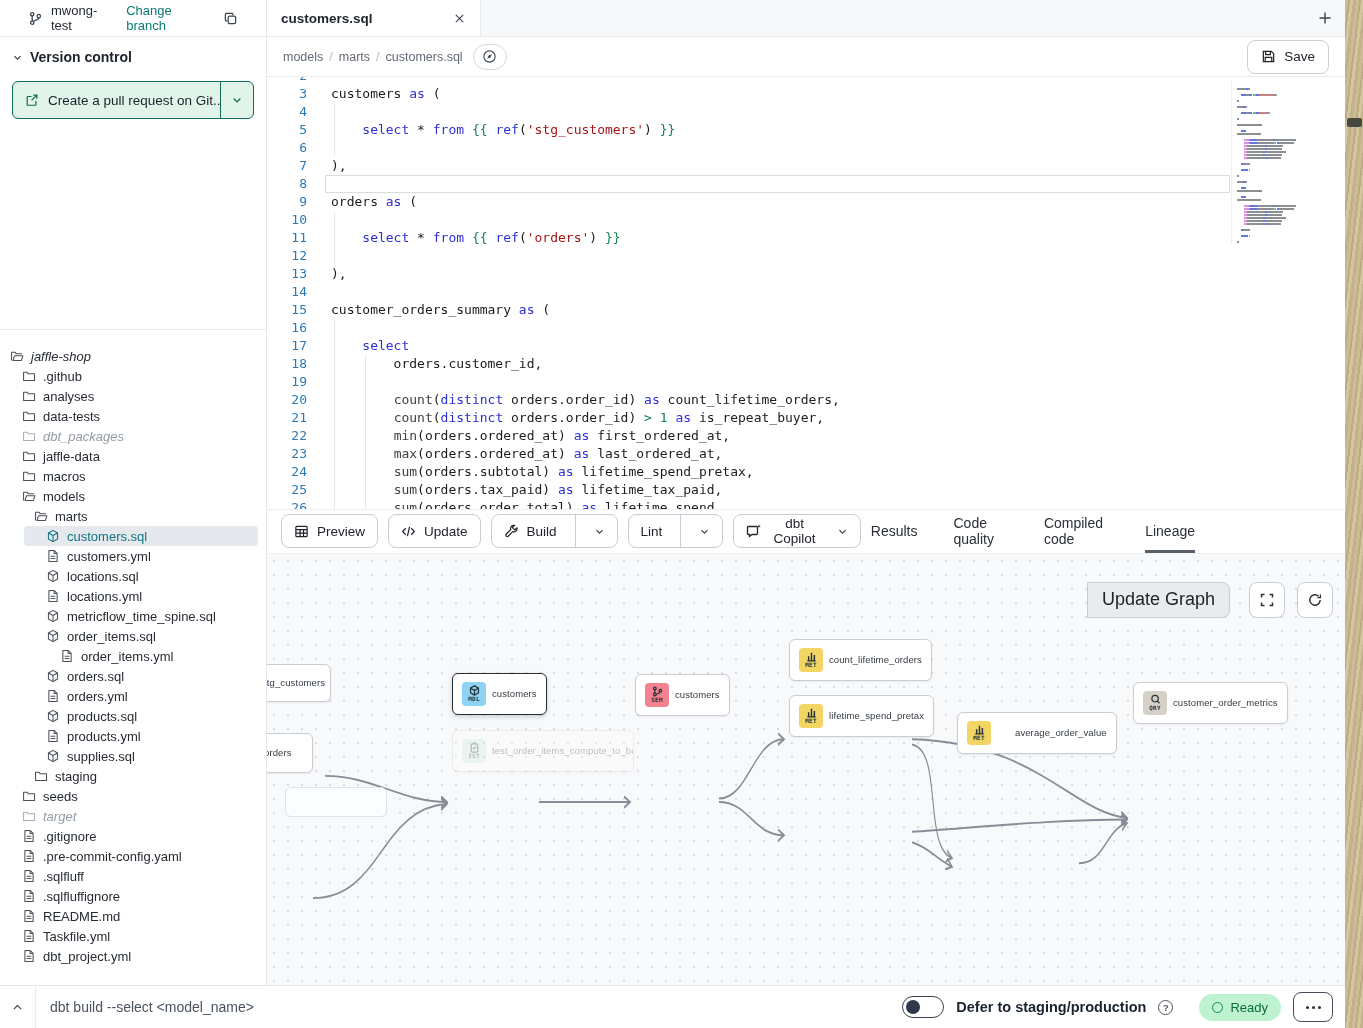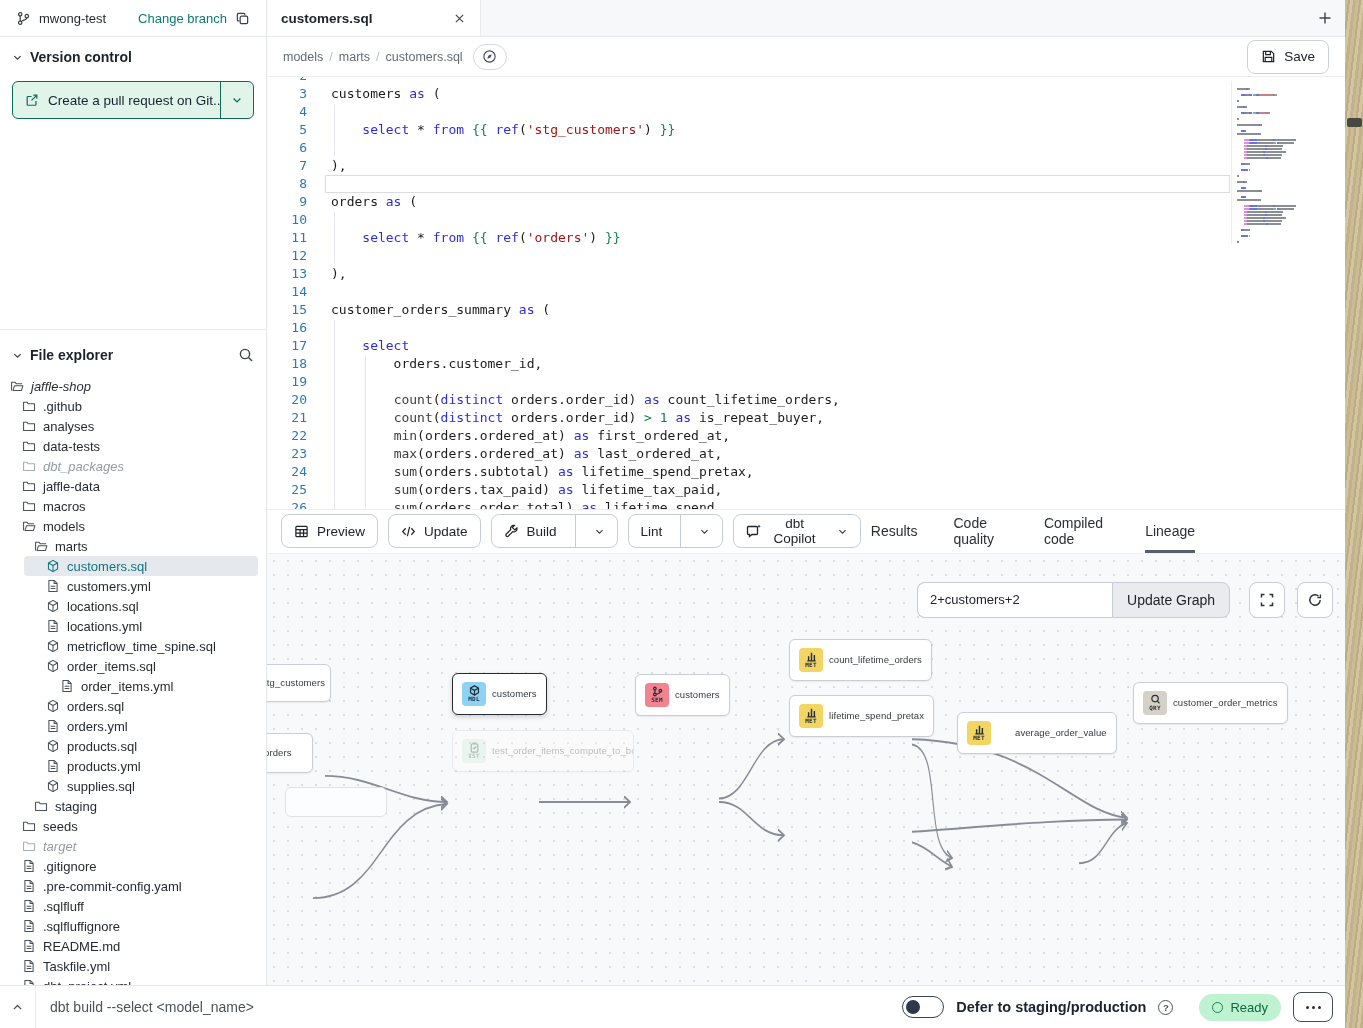--- a/index.html
+++ b/index.html
@@ -7,21 +7,21 @@
     font-family:"Liberation Sans",sans-serif; color:#21262e; }
   #root { position:relative; width:1363px; height:1028px; }
   #wallpaper { position:absolute; right:0; top:0; width:18px; height:100%;
     background:repeating-linear-gradient(97deg,#ccbc95 0 3px,#bdac83 3px 5px,#d3c59f 5px 8px,#c2b28b 8px 11px); }
   #scroll-thumb { position:absolute; right:1px; top:118px; width:15px; height:9px; background:#474744; border-radius:2px; z-index:9; }
   #app { position:absolute; left:0; top:0; width:1345px; height:1028px; display:flex; flex-direction:column; background:#fff; }
   #main-row { flex:1; display:flex; min-height:0; }
 
   
   aside { width:267px; border-right:1px solid #e3e6ea; display:flex; flex-direction:column; background:#fff; }
-  #titlebar { height:37px; border-bottom:1px solid #e6e9ed; display:flex; align-items:center; gap:8px; padding:0 16px; }
+  #titlebar { height:37px; border-bottom:1px solid #e6e9ed; display:flex; align-items:center; gap:8px; padding:0 28px; }
   #branch-name { font-size:13px; color:#262b33; }
   #change-branch { margin-left:auto; font-size:13px; color:#0d7a72; cursor:pointer; }
   .ic { display:inline-flex; align-items:center; justify-content:center; }
   svg { display:block; }
   #vc-section { height:293px; padding:12px; border-bottom:1px solid #e6e9ed; }
   .section-head { display:flex; align-items:center; gap:7px; font-size:14px; font-weight:bold; color:#1c222b; }
   #pr-split { margin-top:16px; display:flex; border:1px solid #0f6b57; border-radius:6px; background:#e0f4ea; overflow:hidden; height:38px; }
   #pr-main { flex:1; display:flex; align-items:center; gap:9px; padding:0 12px; font-size:13.5px; color:#18222d; white-space:nowrap; overflow:hidden; }
   #pr-chevron { width:33px; border-left:1px solid #0f6b57; display:flex; align-items:center; justify-content:center; }
   #fe-section { flex:1; display:flex; flex-direction:column; min-height:0; padding-top:10px; }
@@ -74,21 +74,21 @@
   #lin-svg { position:absolute; left:0; top:0; width:100%; height:100%; }
   .node { position:absolute; background:#fff; border:1px solid #c9cdd4; border-radius:6px; display:flex; align-items:center; gap:6px; padding:8px 9px; box-shadow:0 1px 2px rgba(20,24,30,.07); white-space:nowrap; cursor:pointer; }
   .node.selected { border:1.5px solid #262c34; box-shadow:0 2px 5px rgba(20,24,30,.18); }
   .node.faded { opacity:.32; }
   .node.ghost { background:#fcfdfe; border-color:#dfe2e6; box-shadow:none; }
   .node-label { font-size:9.5px; font-weight:500; color:#333a42; letter-spacing:.1px; }
   .node-ic { width:24px; height:24px; border-radius:4px; display:flex; flex-direction:column; align-items:center; justify-content:center; gap:0; flex:0 0 auto; }
   .node-tag { font-size:6px; font-weight:bold; color:#223038; letter-spacing:.3px; line-height:6px; font-family:"DejaVu Sans Mono",monospace; }
   #lin-controls { position:absolute; top:28px; right:115px; display:flex; height:36px; }
   #lin-filter { width:195px; height:36px; border:1px solid #c7cdd5; border-right:none; border-radius:8px 0 0 8px; background:#fff; padding:0 12px; font-size:13px; color:#20242b; font-family:"Liberation Sans",sans-serif; }
-  #update-graph-btn { height:36px; padding:0 14px; border:1px solid #c7cdd5; border-radius:0 8px 8px 0; background:#e9ebee; font-size:14px; color:#20242b; display:flex; align-items:center; cursor:pointer; }
+  #update-graph-btn { height:36px; padding:0 14px; border:1px solid #c7cdd5; border-radius:0 8px 8px 0; background:#e9ebee; font-size:18px; color:#20242b; display:flex; align-items:center; cursor:pointer; }
   .lin-icbtn { position:absolute; top:28px; width:36px; height:36px; border:1px solid #c7cdd5; border-radius:8px; background:#fff; display:flex; align-items:center; justify-content:center; color:#2a3038; cursor:pointer; }
   #fullscreen-btn { right:60px; } #refresh-btn { right:12px; }
 
   
   #statusbar { height:43px; border-top:1px solid #e3e6ea; display:flex; align-items:center; background:#fff; }
   #cmd-collapse { width:36px; height:100%; display:flex; align-items:center; justify-content:center; color:#49525e; border-right:1px solid #e9ebee; cursor:pointer; }
   #cmd-text { margin-left:14px; font-size:14px; color:#49525e; }
   #status-right { margin-left:auto; display:flex; align-items:center; gap:12px; padding-right:12px; }
   #defer-toggle { width:42px; height:22px; border:1.5px solid #3a4450; border-radius:12px; background:#fff; position:relative; cursor:pointer; }
   #defer-toggle .knob { position:absolute; left:3px; top:2.5px; width:14px; height:14px; border-radius:50%; background:#2e3a4b; }
@@ -151,34 +151,20 @@
             </div>
             <div id="pr-chevron">
               <svg width="12" height="12" viewBox="0 0 16 16" fill="none" stroke="#0f6b57" stroke-width="1.7">
                   <path d="M3.5 6l4.5 4.5L12.5 6"></path>
                 </svg>
             </div>
           </div>
         </div>
 
         <div id="fe-section">
-          <div id="fe-head">
-            <span class="ic">
-              <svg width="11" height="11" viewBox="0 0 16 16" fill="none" stroke="#3b424c" stroke-width="1.8">
-                  <path d="M3.5 6l4.5 4.5L12.5 6"></path>
-                </svg>
-            </span>
-            <span class="section-head">File explorer</span>
-            <span id="fe-search" class="ic">
-              <svg width="16" height="16" viewBox="0 0 16 16" fill="none" stroke="#3c434e" stroke-width="1.4">
-                  <circle cx="7" cy="7" r="4.6"></circle>
-                  <path d="M10.5 10.5L14 14"></path>
-                </svg>
-            </span>
-          </div>
           <div id="file-tree">
               <div class="fx-row" style="padding-left: 10px; font-style: italic;">
                 <span class="fx-ic ic">
                   <svg width="14" height="14" viewBox="0 0 16 16" fill="none" stroke="currentColor" stroke-width="1.2" stroke-linejoin="round">
                     <path d="M1.8 13.2V3.8h4.1l1.3 1.7h6.6"></path>
                     <path d="M3.4 13.2l1.7-5.4h9.6l-1.7 5.4z"></path>
                   </svg>
                 </span>
                 <span class="fx-label">jaffle-shop</span>
               </div>
@@ -730,21 +716,20 @@
                     <circle cx="4.6" cy="4.2" r="2.9"></circle>
                     <path d="M6.7 6.5L8.6 8.4"></path>
                   </svg>
                   <span class="node-tag">QRY</span>
                 </div>
                 <span class="node-label">customer_order_metrics</span>
               </div>
               <div class="node ghost" style="left: 18px; top: 233px; width: 102px; overflow: hidden; height: 30px;"></div>
             </div>
           <div id="lin-controls">
-            <input id="lin-filter" value="2+customers+2" style="">
             <button id="update-graph-btn">Update Graph</button>
           </div>
           <button class="lin-icbtn" id="fullscreen-btn">
             <svg width="16" height="16" viewBox="0 0 16 16" fill="none" stroke="#2a3038" stroke-width="1.5">
               <path d="M2.5 5.5v-3h3 M10.5 2.5h3v3 M13.5 10.5v3h-3 M5.5 13.5h-3v-3"></path>
             </svg>
           </button>
           <button class="lin-icbtn" id="refresh-btn">
             <svg width="16" height="16" viewBox="0 0 16 16" fill="none" stroke="#2a3038" stroke-width="1.4">
               <path d="M13.2 8a5.2 5.2 0 11-1.6-3.8"></path>

